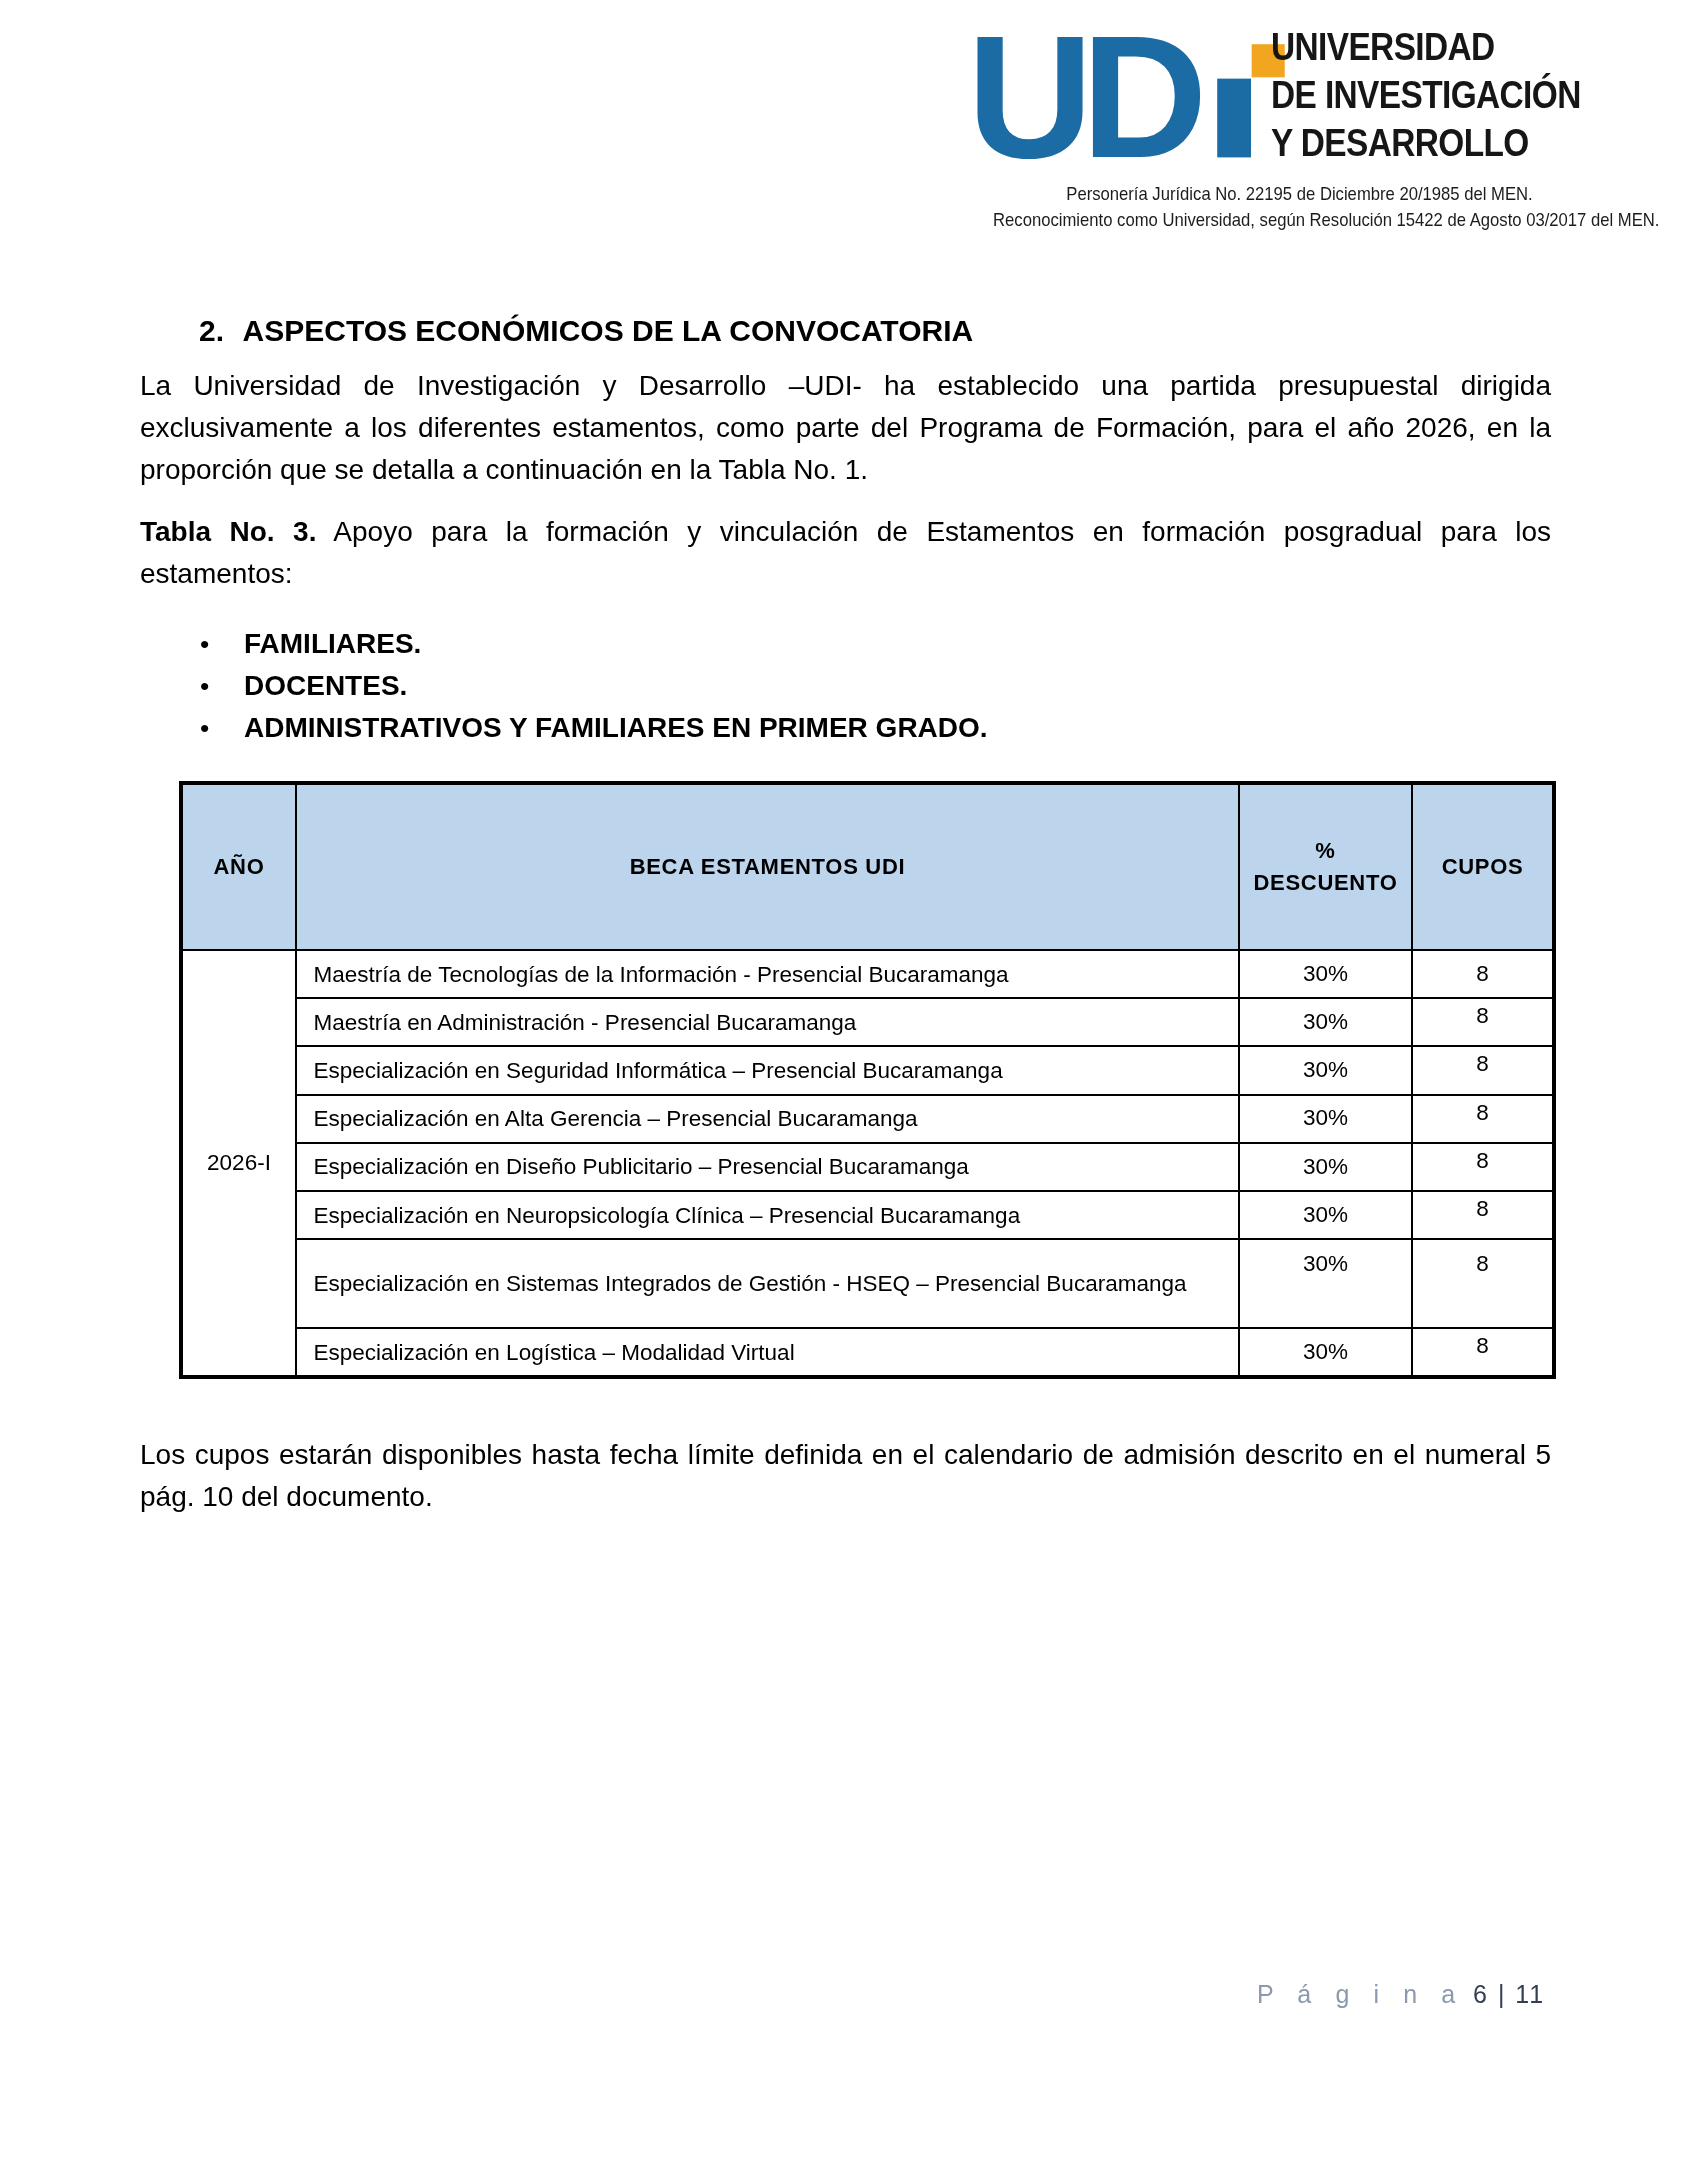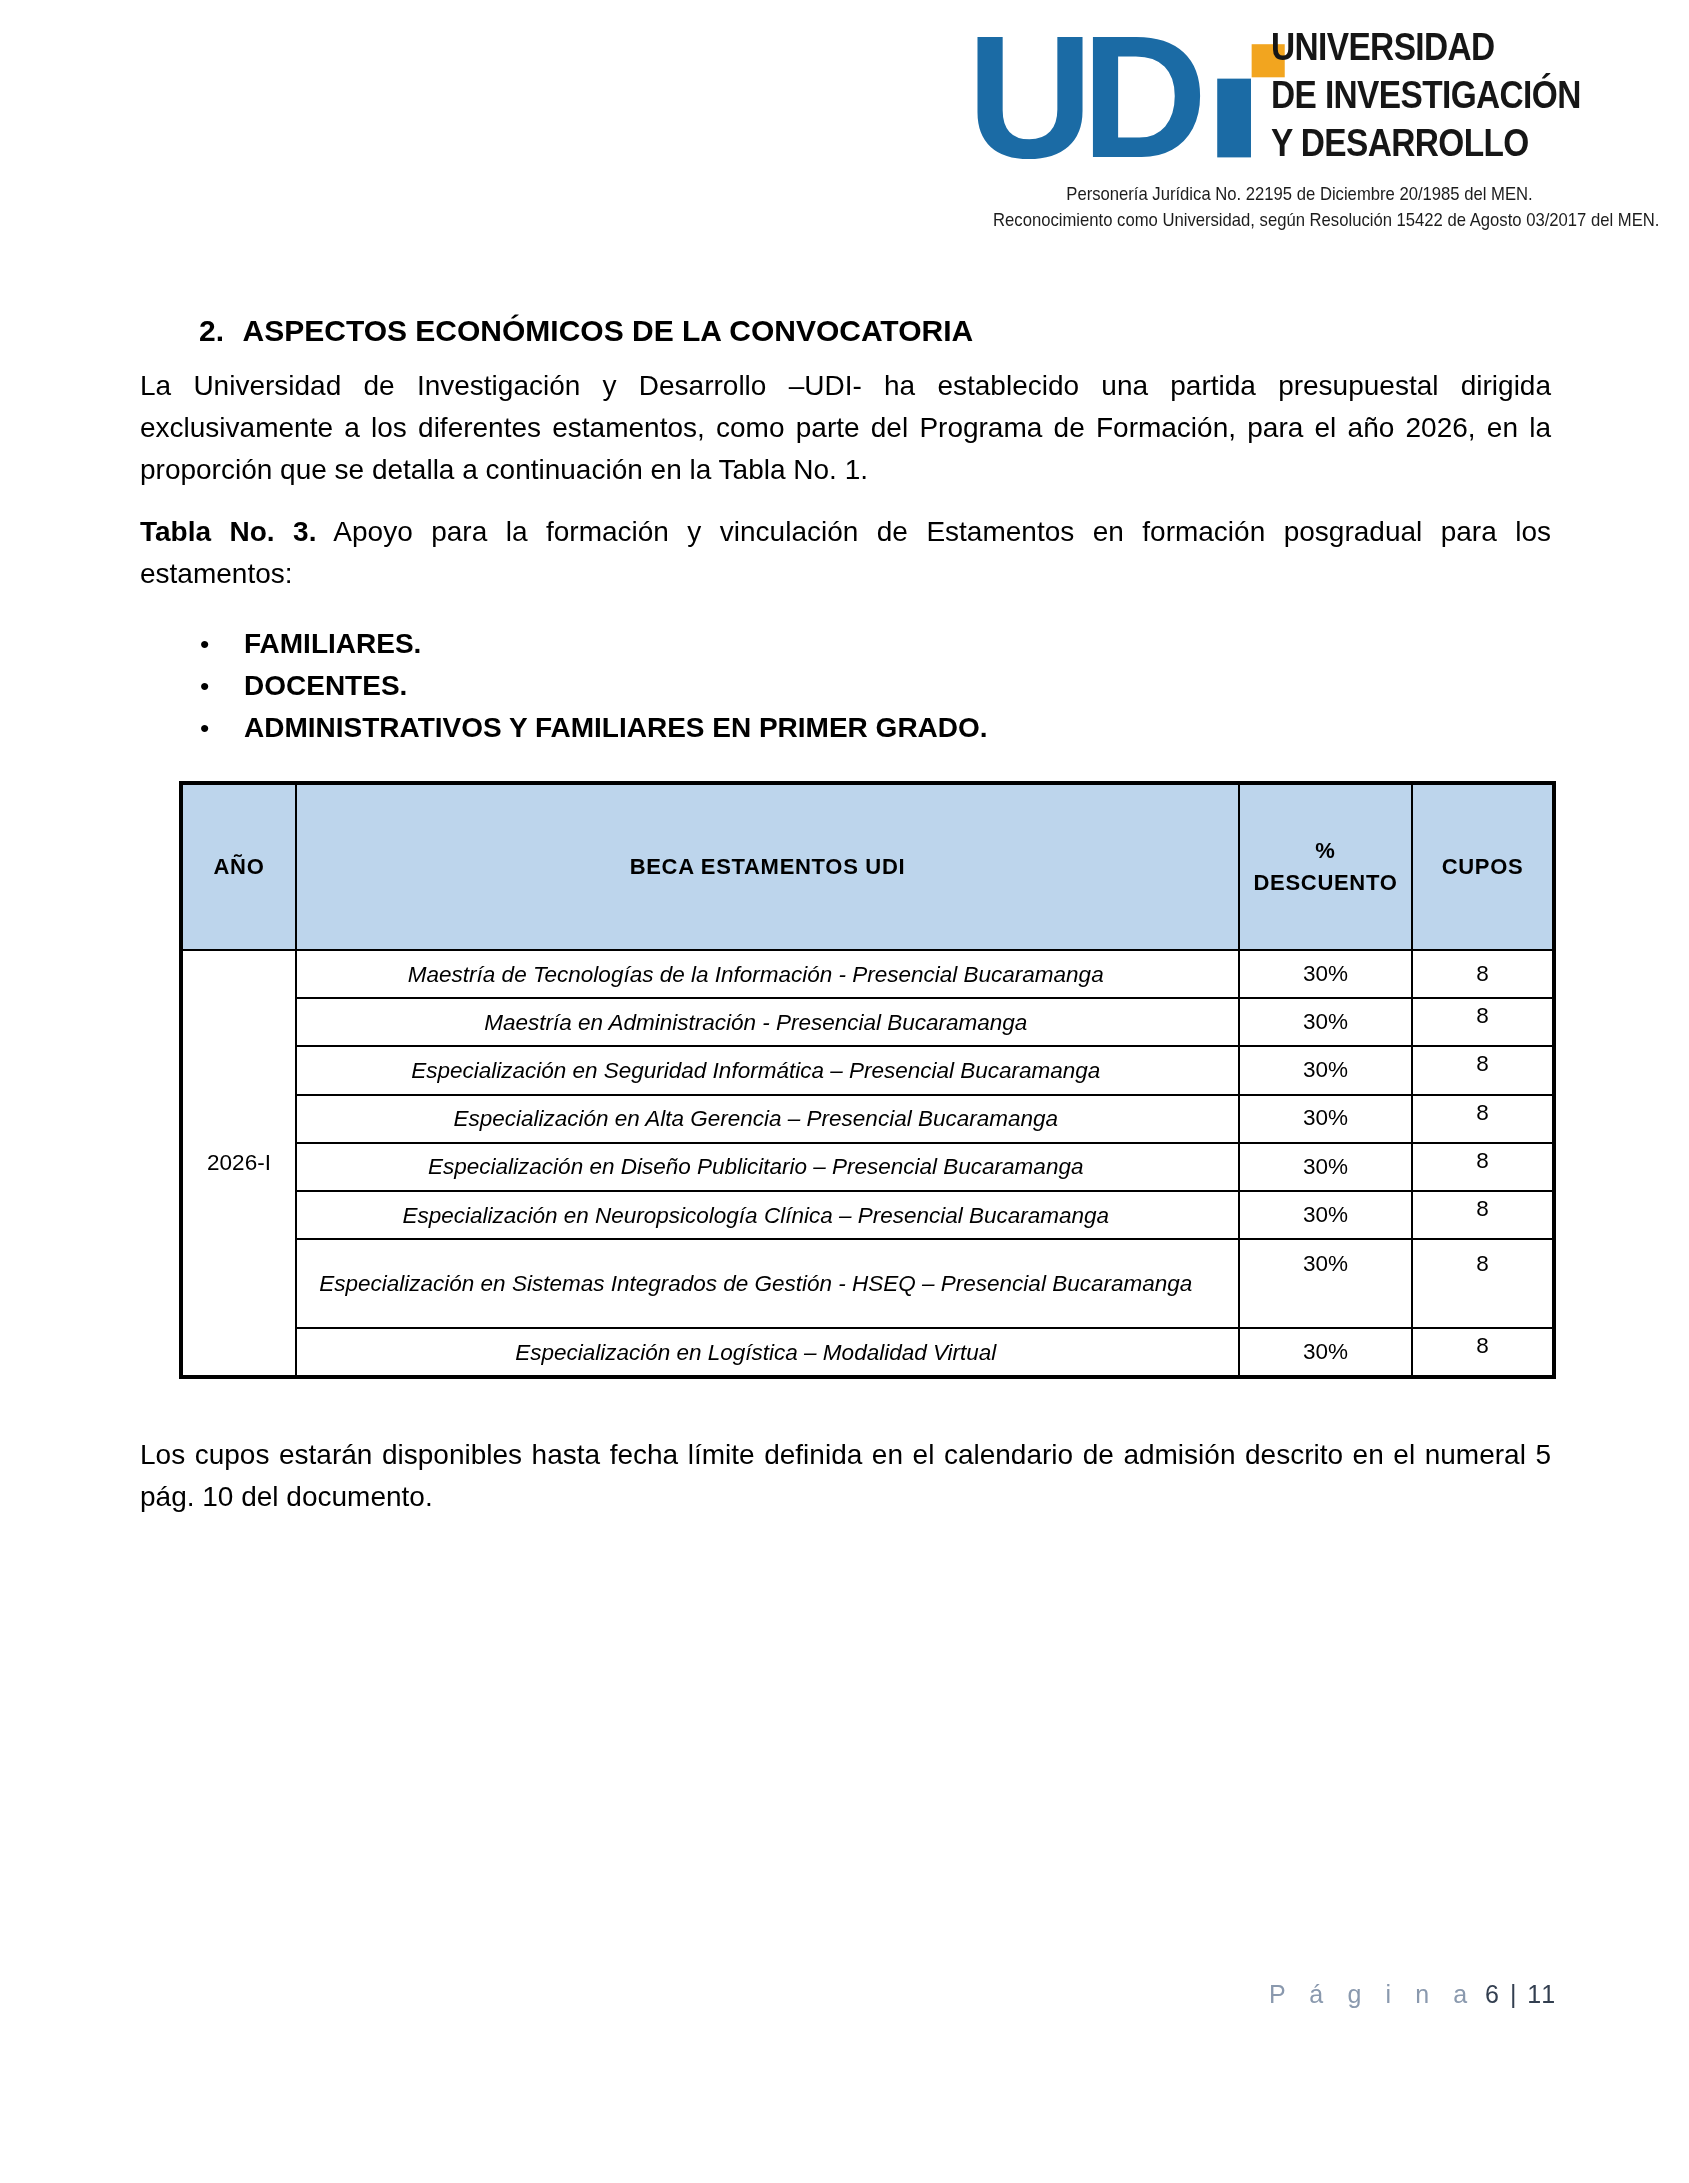--- a/index.html
+++ b/index.html
@@ -67,34 +67,34 @@
   }
   .beca-table th {
     height:167px;
     font-size:22px; font-weight:bold; letter-spacing:0.7px;
     text-align:center; vertical-align:middle; line-height:32px;
     padding:0 9.3px;
   }
   .beca-table td { font-size:22.5px; background:#ffffff; }
   td.year  { text-align:center; vertical-align:middle; }
   td.program {
-    text-align:center; vertical-align:middle;
-    padding:6.6px 40px 6.6px 16.5px; line-height:33px;font-style:italic;
+    text-align:left; vertical-align:middle;
+    padding:6.6px 40px 6.6px 16.5px; line-height:33px;
   }
   td.discount, td.slots { text-align:center; vertical-align:middle; line-height:26.5px; }
   .v-top { vertical-align:top !important; padding-top:4px; }
   .v-top-deep { vertical-align:top !important; padding-top:10.6px; }
   tr.r1 { height:41px; }
   tr.rs { height:46px; }
   tr.r7 { height:89px; }
 
   
   .page-footer {
     position:absolute; left:1257px; top:1979px;
-    font-size:25px; line-height:30px; white-space:nowrap;margin-left:12px;
+    font-size:25px; line-height:30px; white-space:nowrap;
   }
   .pg-label { color:#8a99ae; letter-spacing:8.6px; }
   .pg-num   { color:#333f50; letter-spacing:2px; margin-left:9.3px; }
 </style>
 </head>
 <body>
 
 <div class="page">
 
   <svg class="udi-mark" width="331" height="139" viewBox="0 0 500 210">

